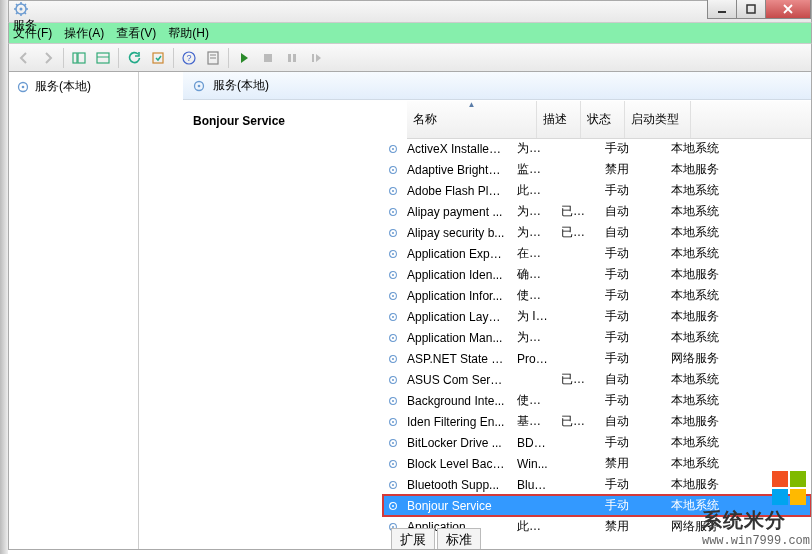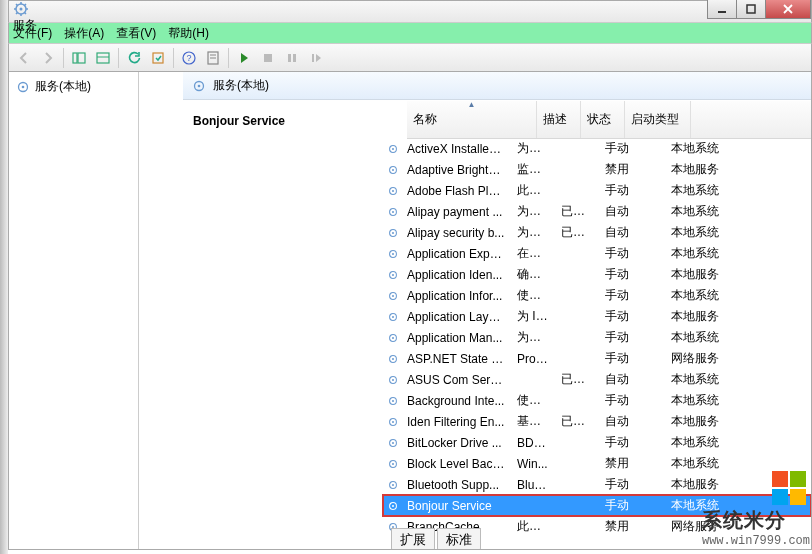--- a/index.html
+++ b/index.html
@@ -476,21 +476,21 @@
                 <span class="cell ct">手动</span>
                 <span class="cell cl">本地系统</span>
               </div>
               <div class="row">
                 <span class="ricon">
                   <svg viewBox="0 0 14 14">
                     <circle cx="7" cy="7" r="4" fill="none" stroke="currentColor" stroke-width="1.2"></circle>
                     <circle cx="7" cy="7" r="1.2" fill="currentColor"></circle>
                   </svg>
                 </span>
-                <span class="cell cn">BranchCache</span>
+                <span class="cell cn">Application</span>
                 <span class="cell cd">此服...</span>
                 <span class="cell cs"></span>
                 <span class="cell ct">禁用</span>
                 <span class="cell cl">网络服务</span>
               </div>
             </div>
 
           <div class="tabs">
             <div class="tab">扩展</div>
             <div class="tab">标准</div>

